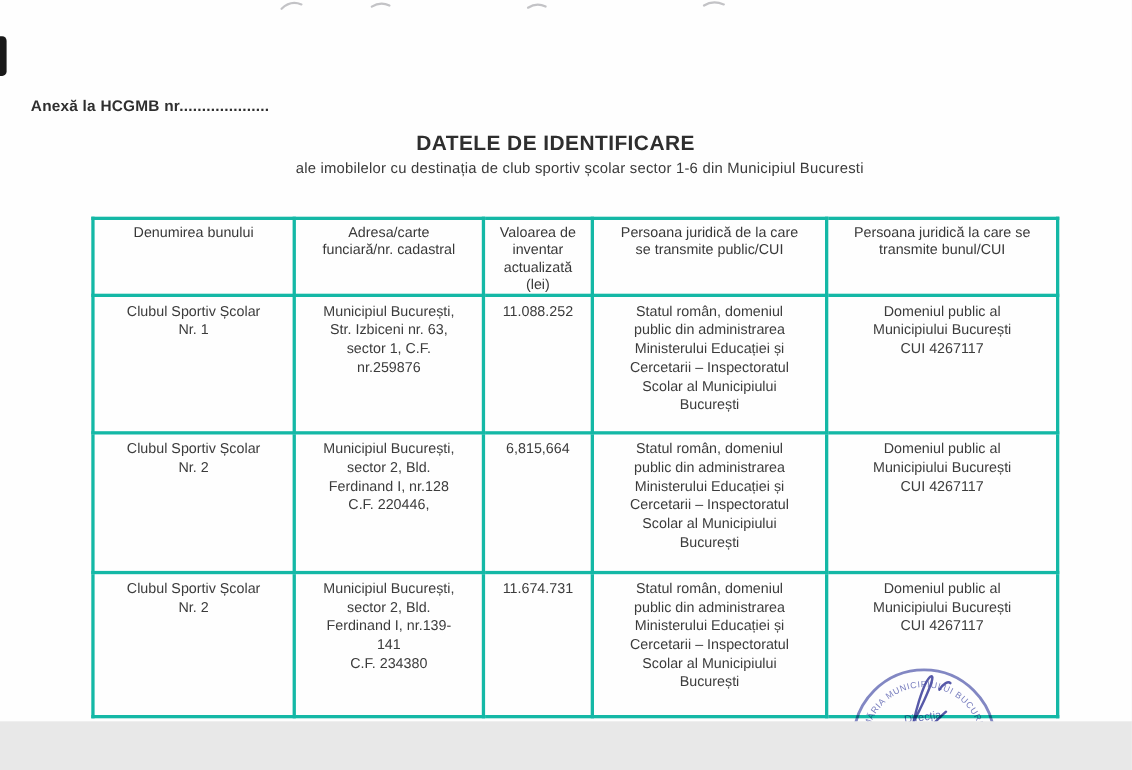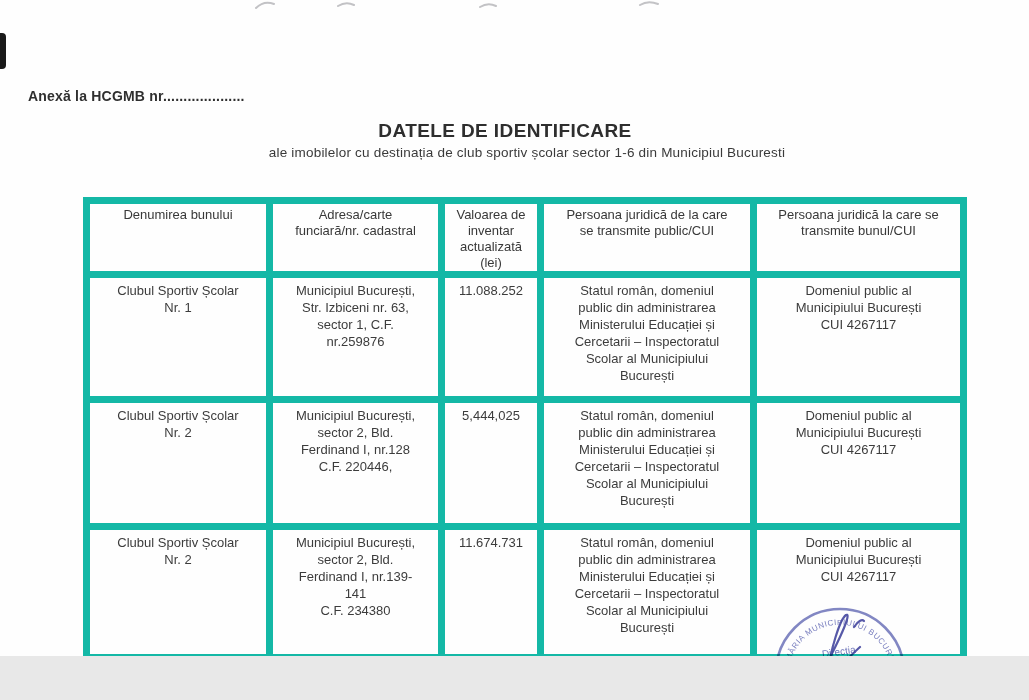--- a/index.html
+++ b/index.html
@@ -14,21 +14,21 @@
   }
   .titleblock { position:absolute; left:0; top:120px; width:1010px; text-align:center; }
   .doc-title { font-size:19px; font-weight:bold; color:#2e2e2e; letter-spacing:.4px; }
   .doc-subtitle { font-size:13.5px; margin-top:3px; color:#3a3a3a; letter-spacing:.2px;padding-left:44px; }
 
   table.idtable {
     position:absolute; left:83px; top:197px; width:877px;
     border-collapse:collapse; table-layout:fixed;
   }
   table.idtable th, table.idtable td {
-    border:7px solid #14b8a6; vertical-align:top; text-align:center;
+    border:3px solid #14b8a6; vertical-align:top; text-align:center;
     font-size:13px; line-height:17px; font-weight:normal;
     padding:4px 5px 0 5px; white-space:pre-line; color:#3c3c3c;
     overflow:hidden;
   }
   table.idtable th { line-height:16px; padding-top:3px; color:#383838; }
   tr.hdr   { height:68px; }
   tr.row-0 { height:125px; }
   tr.row-1 { height:127px; }
   tr.row-2 { height:131px; }
 
@@ -107,21 +107,21 @@
 Municipiului București
 CUI 4267117</td>
     </tr>
     <tr class="row-1">
       <td>Clubul Sportiv Școlar
 Nr. 2</td>
       <td>Municipiul București,
 sector 2, Bld.
 Ferdinand I, nr.128
 C.F. 220446,</td>
-      <td>5,444,025</td>
+      <td>6,815,664</td>
       <td>Statul român, domeniul
 public din administrarea
 Ministerului Educației și
 Cercetarii – Inspectoratul
 Scolar al Municipiului
 București</td>
       <td>Domeniul public al
 Municipiului București
 CUI 4267117</td>
     </tr>

